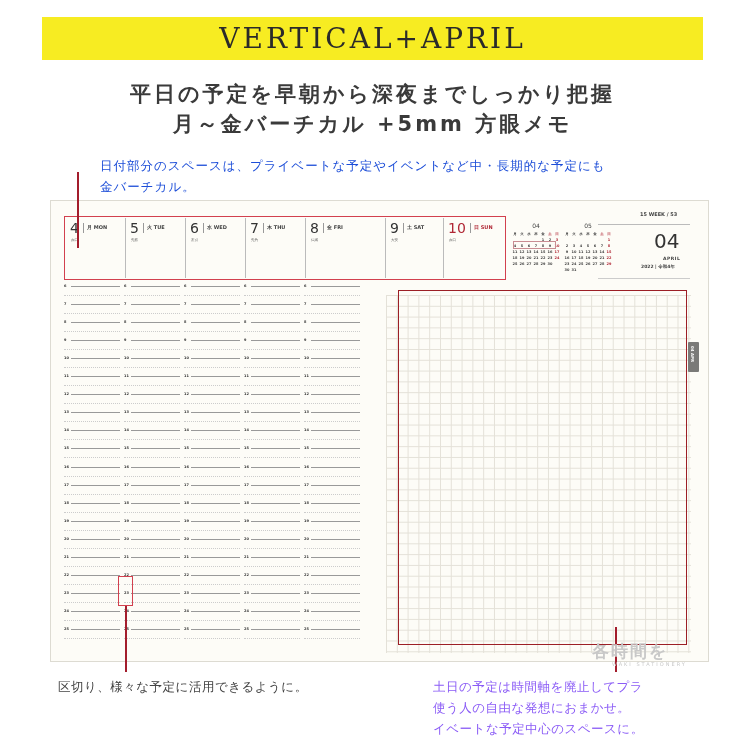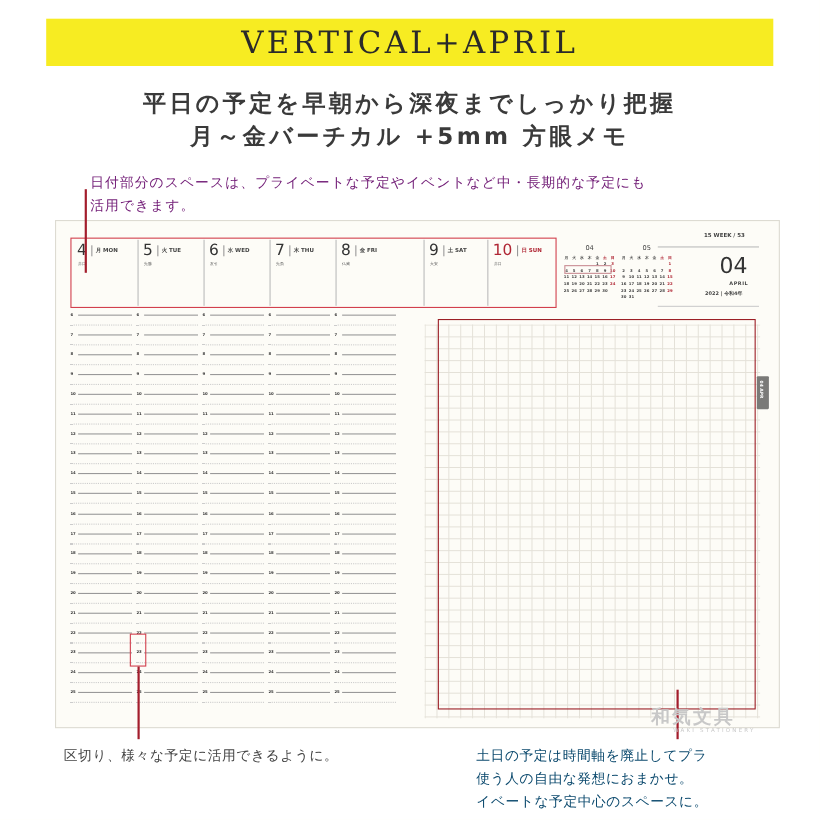--- a/index.html
+++ b/index.html
@@ -6,21 +6,21 @@
   html, body { width: 745px; height: 745px; background: #ffffff; overflow: hidden; }
   body { position: relative; font-family: "DejaVu Sans", sans-serif; color: #333; }
 
   .banner { position: absolute; left: 42px; top: 17px; width: 661px; height: 43px; background: #f7ec22; display: flex; align-items: center; justify-content: center; }
   .banner-title { font-family: "DejaVu Serif", serif; font-size: 28px; letter-spacing: 3px; color: #2a2a2a; font-weight: normal; }
 
   .headline { position: absolute; left: 0; width: 745px; text-align: center; font-size: 21px; font-weight: bold; color: #3a3a3a; letter-spacing: 3px; }
   .h1 { top: 80px; }
   .h2 { top: 110px; }
 
-  .note-top { position: absolute; left: 82px; top: 155px; font-size: 12.5px; line-height: 21px; color: #701a75; letter-spacing: 1px; }
+  .note-top { position: absolute; left: 100px; top: 155px; font-size: 12.5px; line-height: 21px; color: #1d4ed8; letter-spacing: 1px; }
   .callout-line { position: absolute; background: #a31d2c; width: 2px; }
 
   .planner { position: absolute; left: 50px; top: 200px; width: 659px; height: 462px; background: #fdfcf7; border: 1px solid #dddbd2; }
 
   .date-box { position: absolute; left: 64px; top: 216px; width: 442px; height: 64px; border: 1.5px solid #d2404e; }
   .day { position: absolute; top: 218px; height: 60px; }
   .day .num { position: absolute; left: 4px; top: 2px; font-size: 14px; color: #333; font-family: "DejaVu Sans", sans-serif; }
   .day .sep { position: absolute; top: 5px; width: 1px; height: 10px; background: #999; }
   .day .label { position: absolute; top: 6px; font-size: 5px; color: #444; font-weight: bold; white-space: nowrap; }
   .day .sub { position: absolute; left: 5px; top: 20px; font-size: 3.5px; color: #555; }
@@ -56,35 +56,35 @@
   .side-tab { position: absolute; left: 688px; top: 342px; width: 11px; height: 30px; background: #7a7a78; border-radius: 1px; }
   .side-tab span { position: absolute; left: 2px; top: 4px; font-size: 4px; color: #fff; writing-mode: vertical-rl; font-weight: bold; }
 
   .hl-box { position: absolute; left: 118px; top: 576px; width: 15px; height: 30px; border: 1.5px solid #d2404e; }
 
   .watermark { position: absolute; left: 592px; top: 640px; color: #c8c8c8; }
   .wm-logo { font-size: 17px; letter-spacing: 2px; font-weight: bold; }
   .wm-sub { font-size: 5px; letter-spacing: 2px; margin-left: 20px; margin-top: -2px; }
 
   .note-bl { position: absolute; left: 58px; top: 676px; font-size: 12.5px; line-height: 22px; color: #444; letter-spacing: 0.5px; }
-  .note-br { position: absolute; left: 433px; top: 676px; font-size: 12.5px; line-height: 21px; color: #0c4a6e; letter-spacing: 0.5px; }
+  .note-br { position: absolute; left: 433px; top: 676px; font-size: 12.5px; line-height: 21px; color: #8b5cf6; letter-spacing: 0.5px; }
 </style>
 </head>
 <body>
 
 <div class="banner">
   <span class="banner-title">VERTICAL+APRIL</span>
 </div>
 
 <div class="headline h1">平日の予定を早朝から深夜までしっかり把握</div>
 <div class="headline h2">月～金バーチカル +5mm 方眼メモ</div>
 
 <div class="note-top">
   <div>日付部分のスペースは、プライベートな予定やイベントなど中・長期的な予定にも</div>
-  <div>活用できます。</div>
+  <div>金バーチカル。</div>
 </div>
 
 <div class="planner"></div>
 
 <div class="memo-grid"></div>
 
 <div id="days-container">
     <div class="day" style="left: 66px; width: 60px;">
       <span class="num">4</span>
       <span class="sep" style="left:17px"></span>
@@ -791,21 +791,21 @@
   <span>04 APR</span>
 </div>
 
 <div class="hl-box"></div>
 
 <div class="callout-line" style="left:77px; top:172px; height:76px;"></div>
 <div class="callout-line" style="left:125px; top:606px; height:66px;"></div>
 <div class="callout-line" style="left:615px; top:627px; height:45px;"></div>
 
 <div class="watermark">
-  <div class="wm-logo">和気文具</div>
+  <div class="wm-logo">各時間を</div>
   <div class="wm-sub">WAKI STATIONERY</div>
 </div>
 
 <div class="note-bl">
   <div>区切り、様々な予定に活用できるように。</div>
 </div>
 <div class="note-br">
   <div>土日の予定は時間軸を廃止してプラ</div>
   <div>使う人の自由な発想におまかせ。</div>
   <div>イベートな予定中心のスペースに。</div>

